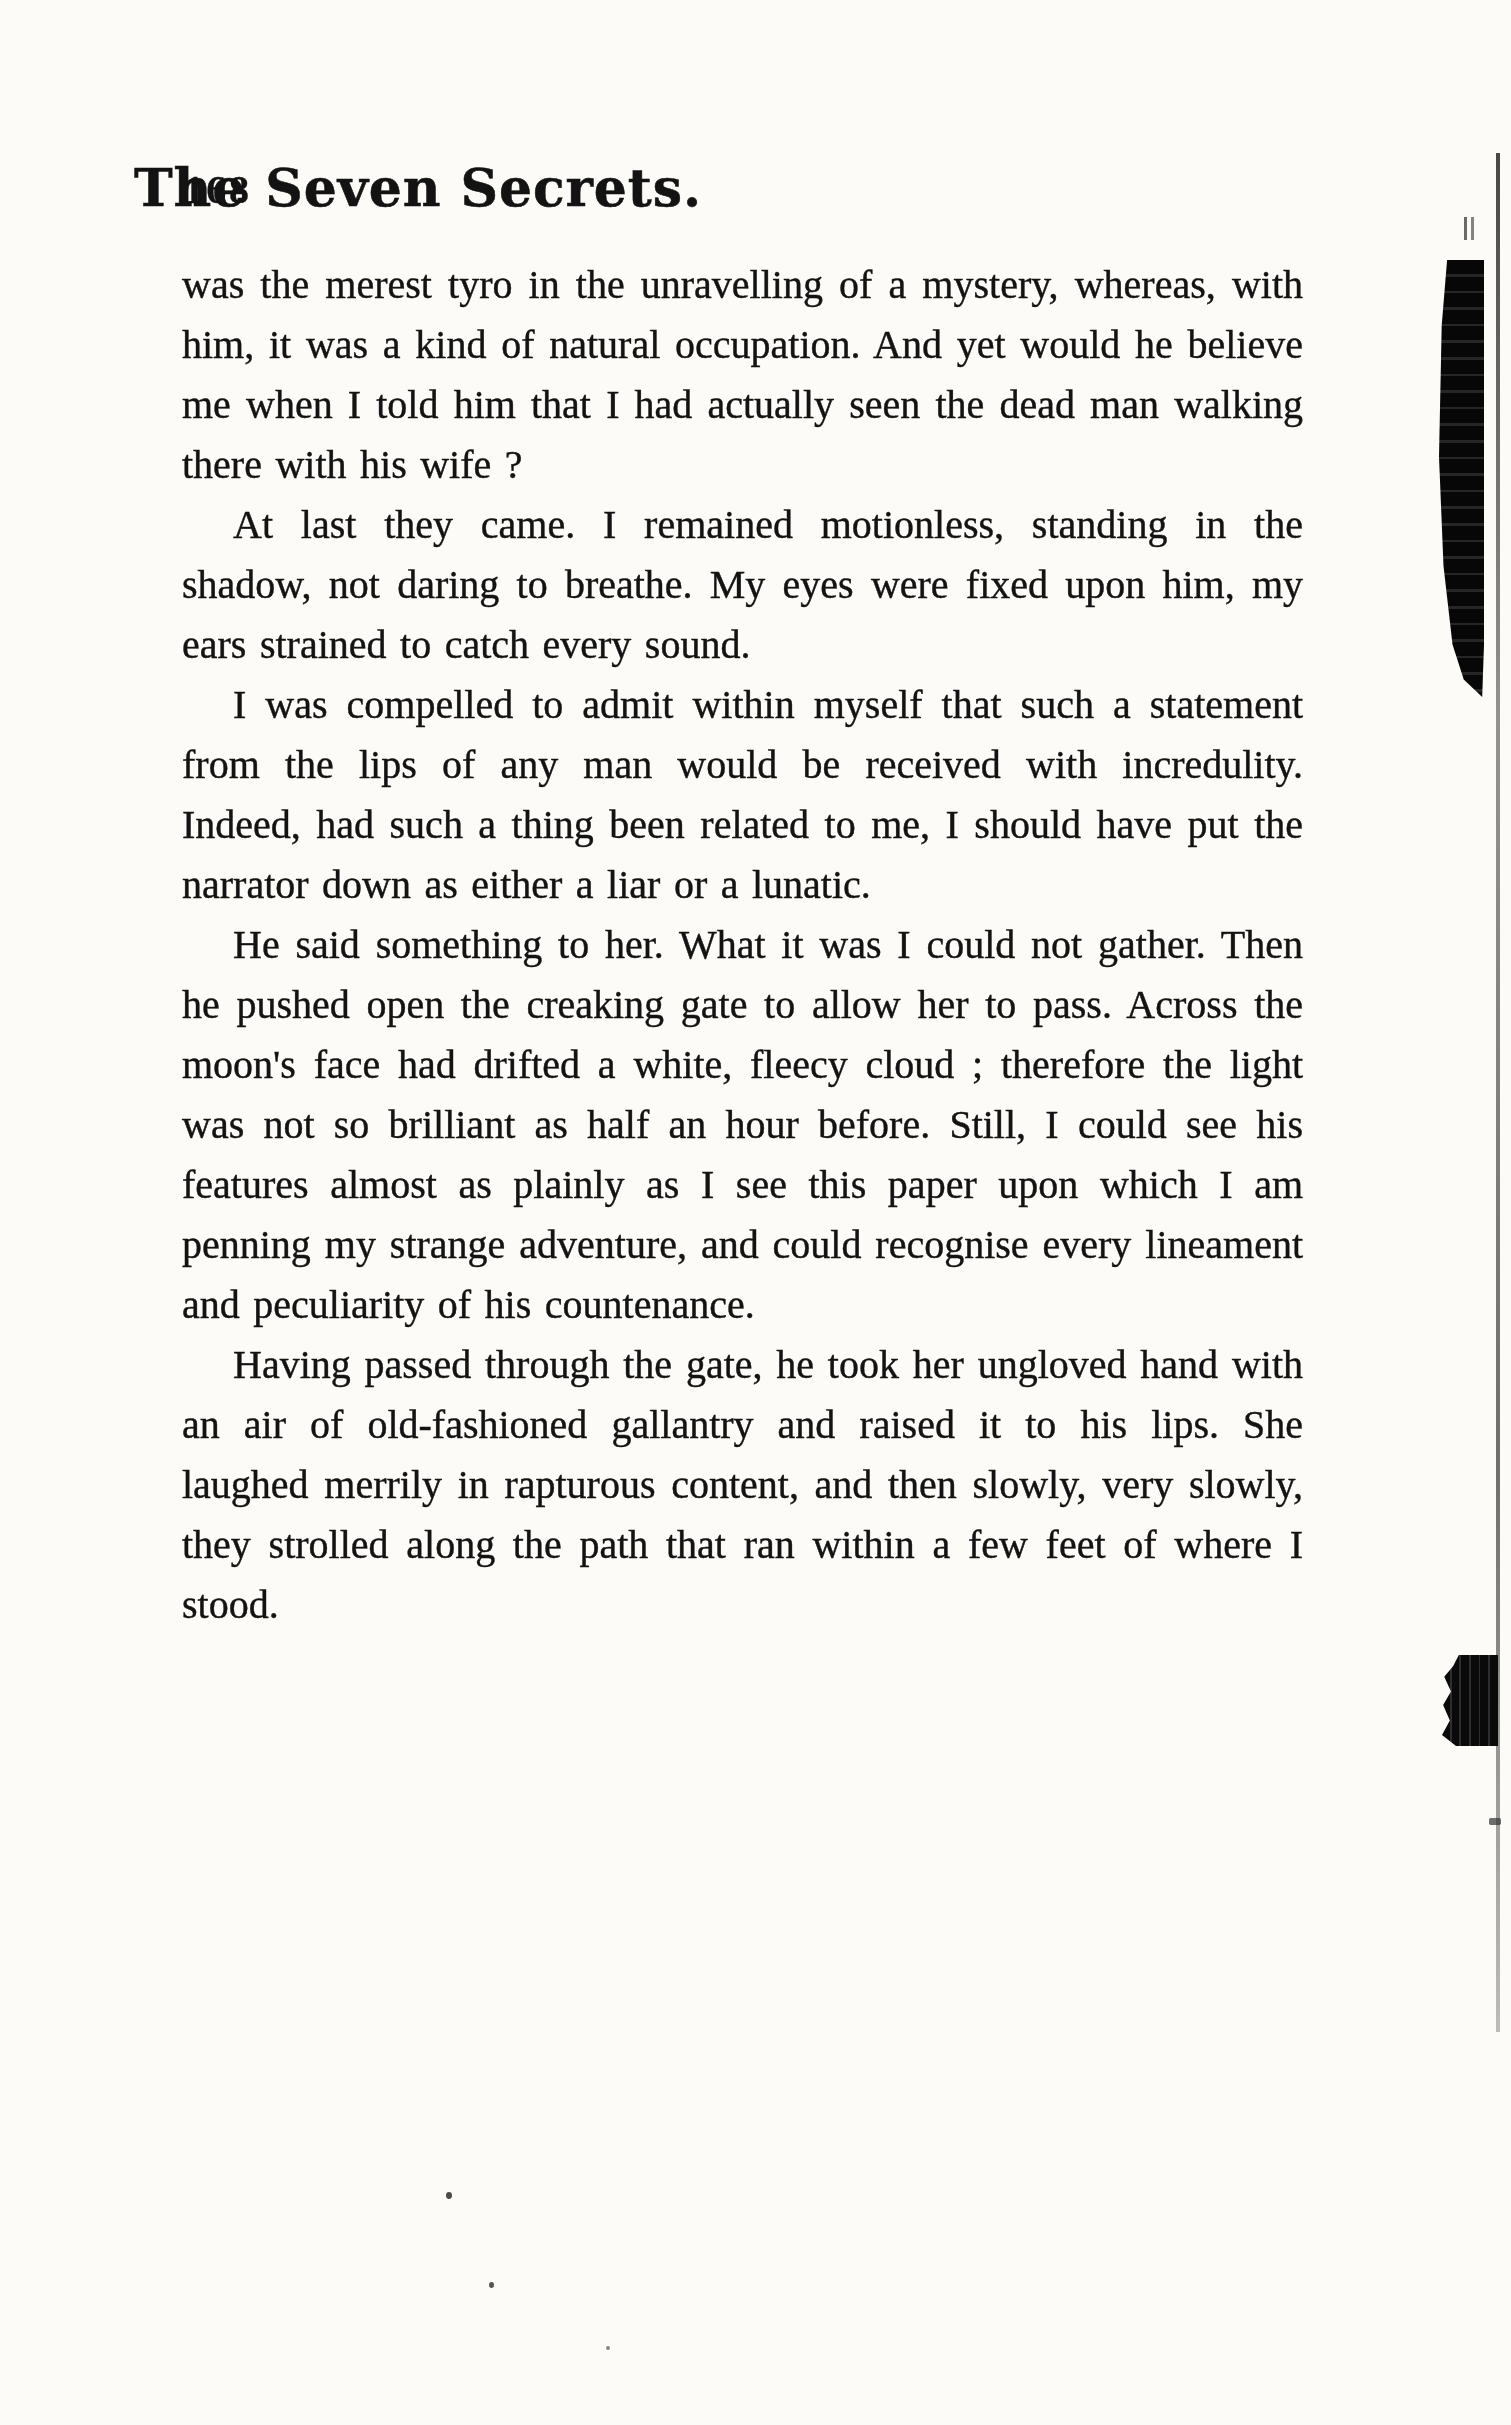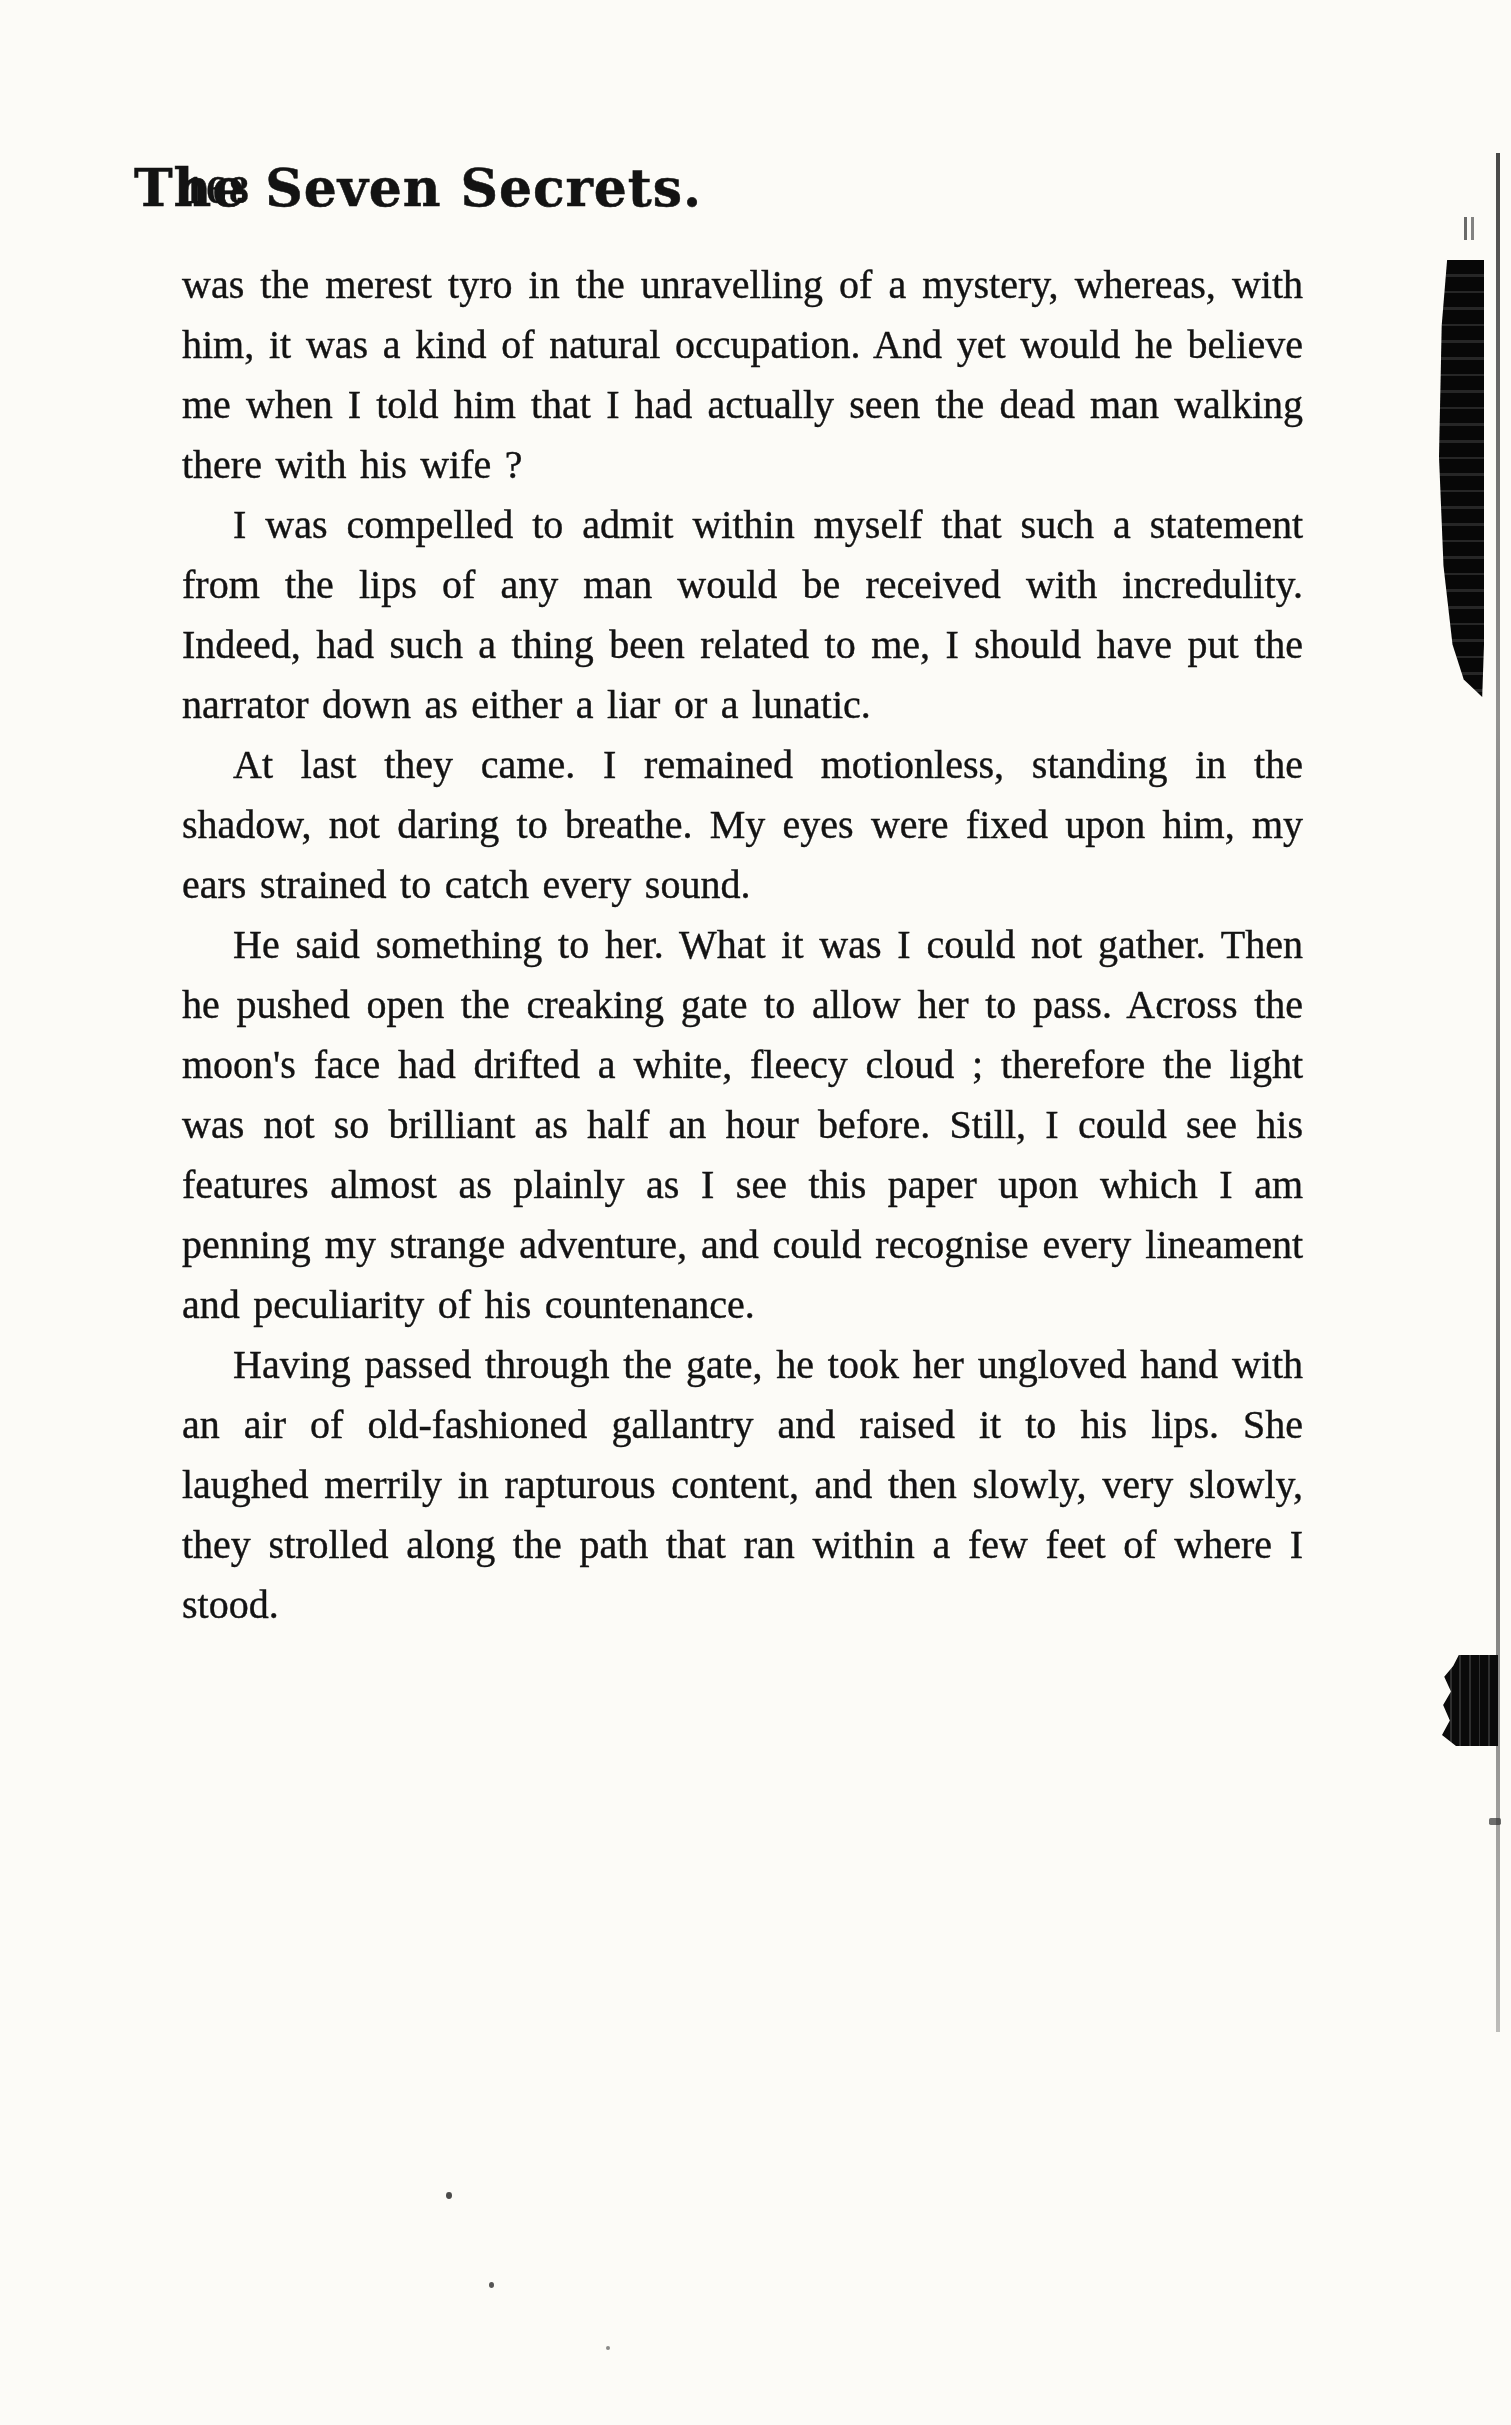--- a/index.html
+++ b/index.html
@@ -127,22 +127,22 @@
 
   <div class="content">
 
     <div class="header">
       <span class="page-number">168</span>
       <span class="page-title">The Seven Secrets.</span>
     </div>
 
     <div class="body">
       <p class="no-indent">was the merest tyro in the unravelling of a mystery, whereas, with him, it was a kind of natural occupation. And yet would he believe me when I told him that I had actually seen the dead man walking there with his wife ?</p>
+      <p>At last they came.  I remained motionless, standing in the shadow, not daring to breathe.  My eyes were fixed upon him, my ears strained to catch every sound.</p>
       <p>I was compelled to admit within myself that such a statement from the lips of any man would be received with incredulity.  Indeed, had such a thing been related to me, I should have put the narrator down as either a liar or a lunatic.</p>
-      <p>At last they came.  I remained motionless, standing in the shadow, not daring to breathe.  My eyes were fixed upon him, my ears strained to catch every sound.</p>
       <p>He said something to her.  What it was I could not gather.  Then he pushed open the creaking gate to allow her to pass.  Across the moon's face had drifted a white, fleecy cloud ; therefore the light was not so brilliant as half an hour before.  Still, I could see his features almost as plainly as I see this paper upon which I am penning my strange adventure, and could recognise every lineament and peculiarity of his countenance.</p>
       <p>Having passed through the gate, he took her ungloved hand with an air of old-fashioned gallantry and raised it to his lips.  She laughed merrily in rapturous content, and then slowly, very slowly, they strolled along the path that ran within a few feet of where I stood.</p>
     </div>
 
   </div>
 
   <div class="edge-line"></div>
   <div class="edge-mark"></div>
   <div class="ink-bar"></div>
   <div class="ink-blob"></div>

